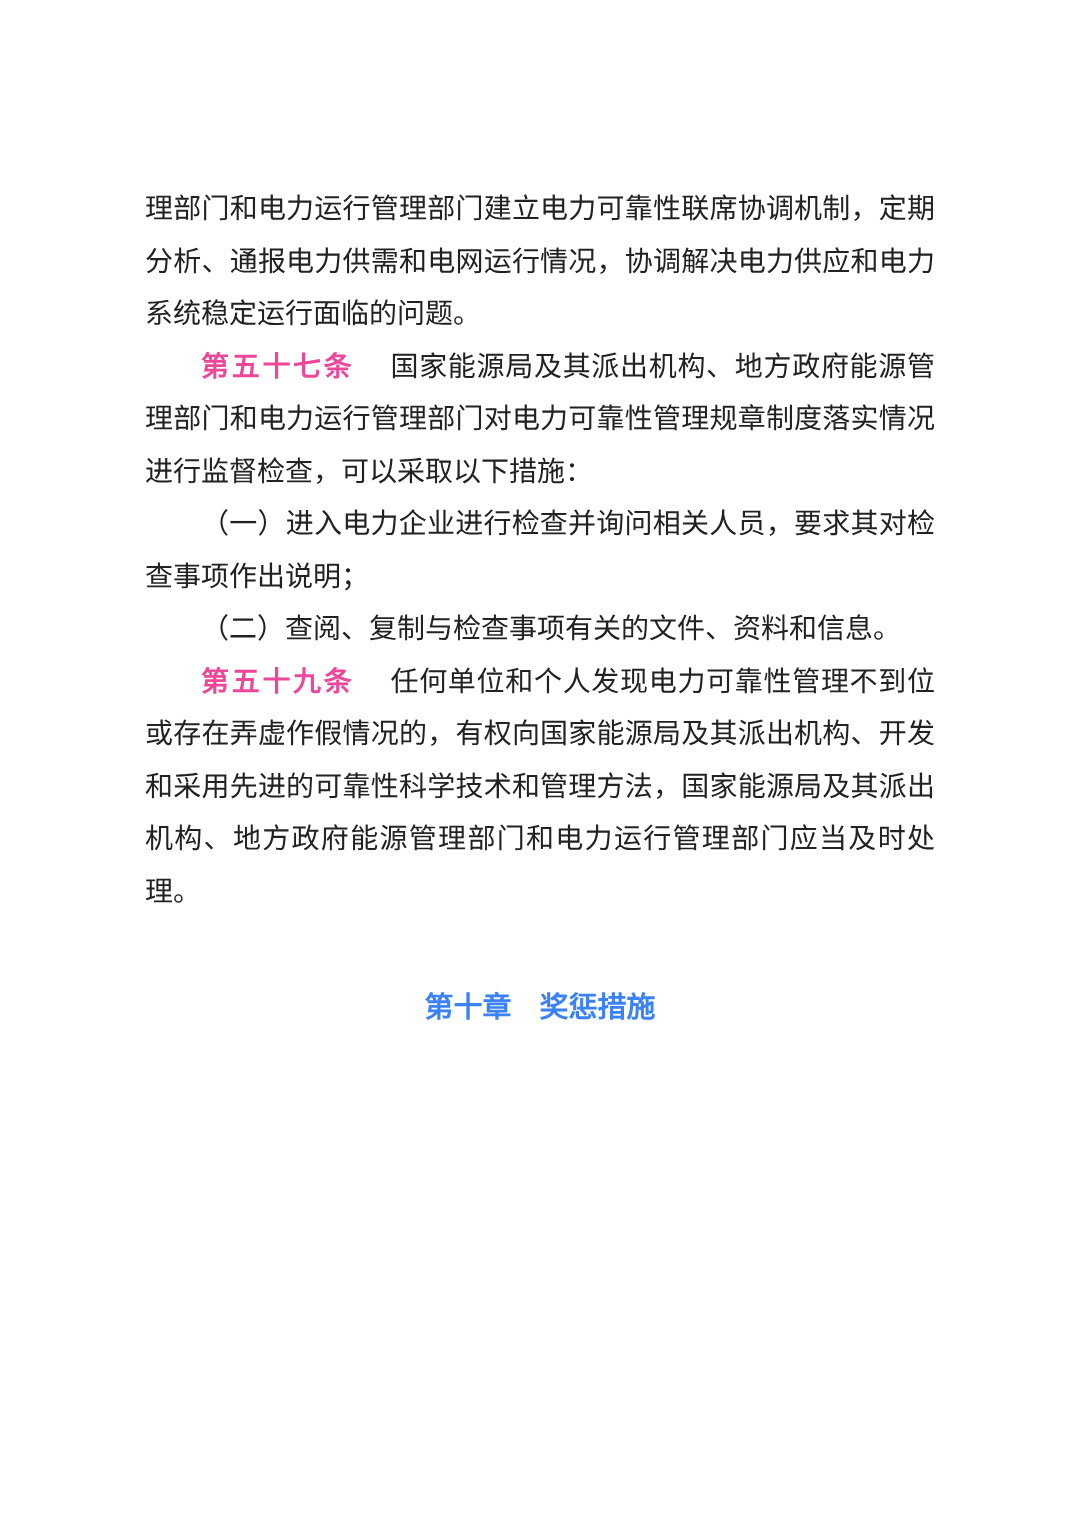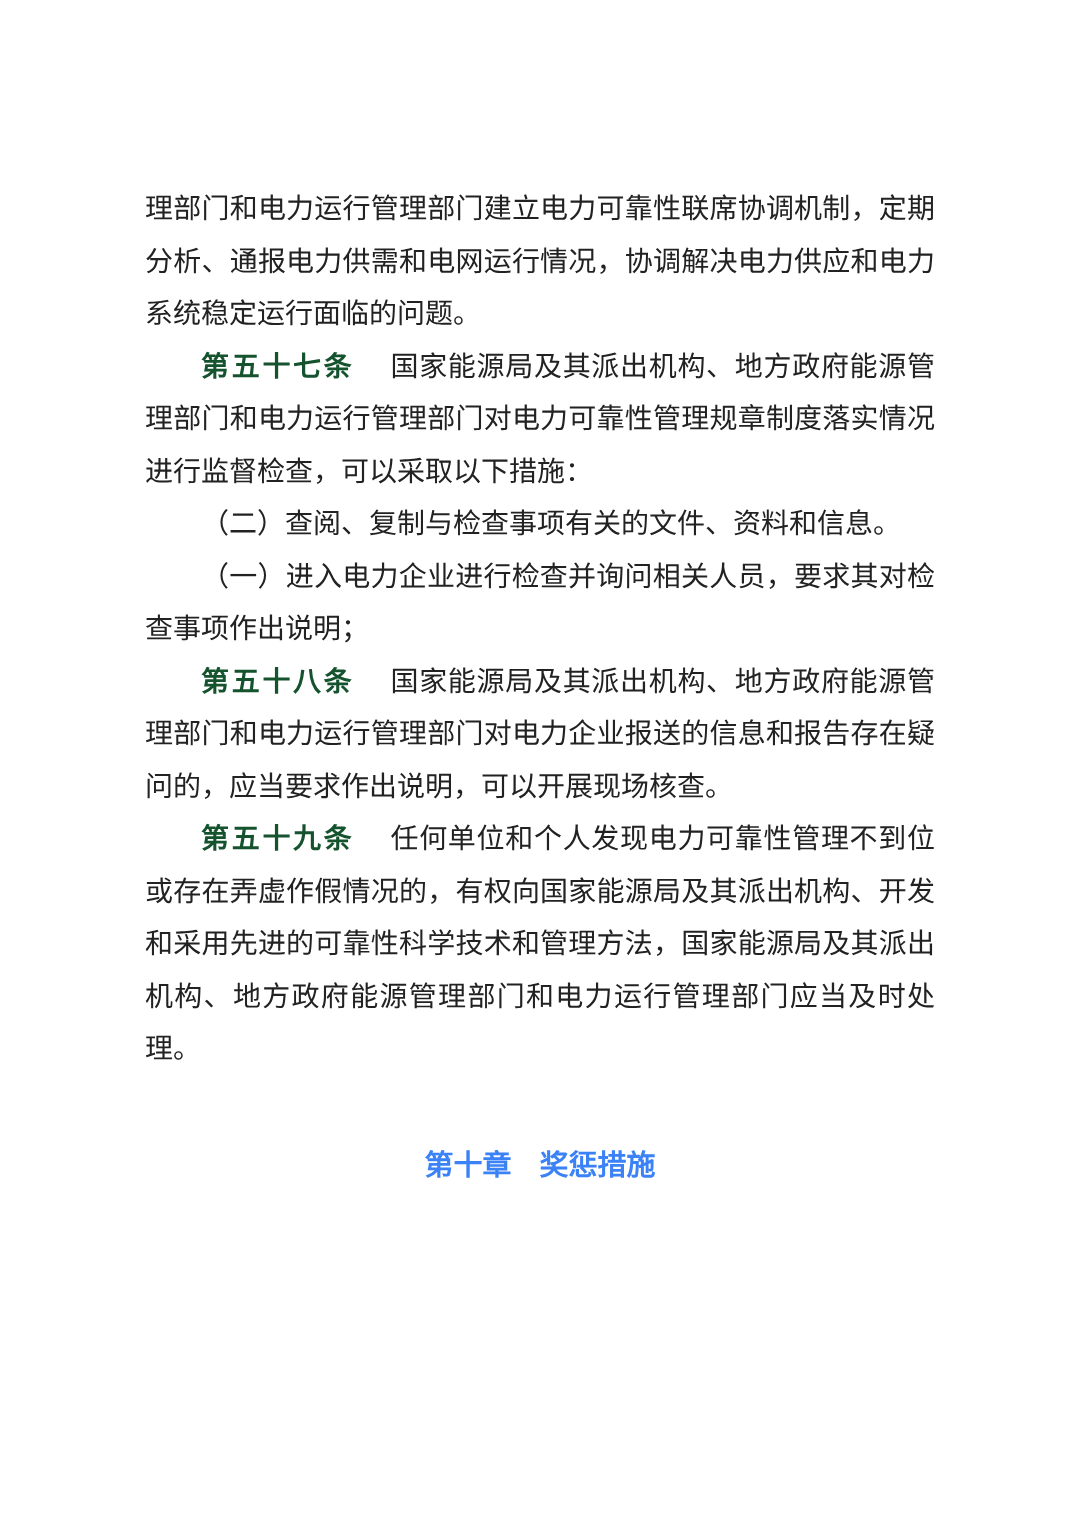--- a/index.html
+++ b/index.html
@@ -31,21 +31,21 @@
     text-justify: inter-character;
     word-break: break-all;
     overflow-wrap: anywhere;
   }
   .para.indent {
     text-indent: 56px;
   }
   .lead {
     font-family: "Liberation Sans", "DejaVu Sans", sans-serif;
     font-weight: bold;
-    color: #14532d;
+    color: #ec4899;
     letter-spacing: 2px;
     margin-right: 36px;
   }
   .lead:empty {
     display: none;
     margin: 0;
   }
   .chapter {
     margin: 63px 0 62px 0;
     font-size: 29px;
@@ -62,25 +62,24 @@
 </head>
 <body>
 
 <div class="page">
   <div class="doc">
 
     <p class="para"><span>理部门和电力运行管理部门建立电力可靠性联席协调机制，定期分析、通报电力供需和电网运行情况，协调解决电力供应和电力系统稳定运行面临的问题。</span></p>
 
     <p class="para indent"><span class="lead">第五十七条</span><span>国家能源局及其派出机构、地方政府能源管理部门和电力运行管理部门对电力可靠性管理规章制度落实情况进行监督检查，可以采取以下措施：</span></p>
 
+    <p class="para indent"><span>（一）进入电力企业进行检查并询问相关人员，要求其对检查事项作出说明；</span></p>
+
     <p class="para indent"><span>（二）查阅、复制与检查事项有关的文件、资料和信息。</span></p>
 
-    <p class="para indent"><span>（一）进入电力企业进行检查并询问相关人员，要求其对检查事项作出说明；</span></p>
-
-    <p class="para indent"><span class="lead">第五十八条</span><span>国家能源局及其派出机构、地方政府能源管理部门和电力运行管理部门对电力企业报送的信息和报告存在疑问的，应当要求作出说明，可以开展现场核查。</span></p>
 
     <p class="para indent"><span class="lead">第五十九条</span><span>任何单位和个人发现电力可靠性管理不到位或存在弄虚作假情况的，有权向国家能源局及其派出机构、开发和采用先进的可靠性科学技术和管理方法，国家能源局及其派出机构、地方政府能源管理部门和电力运行管理部门应当及时处理。</span></p>
 
     <h2 class="chapter"><span class="chapter-num">第十章</span><span>奖惩措施</span></h2>
 
 
   </div>
 </div>
 
 </body></html>

